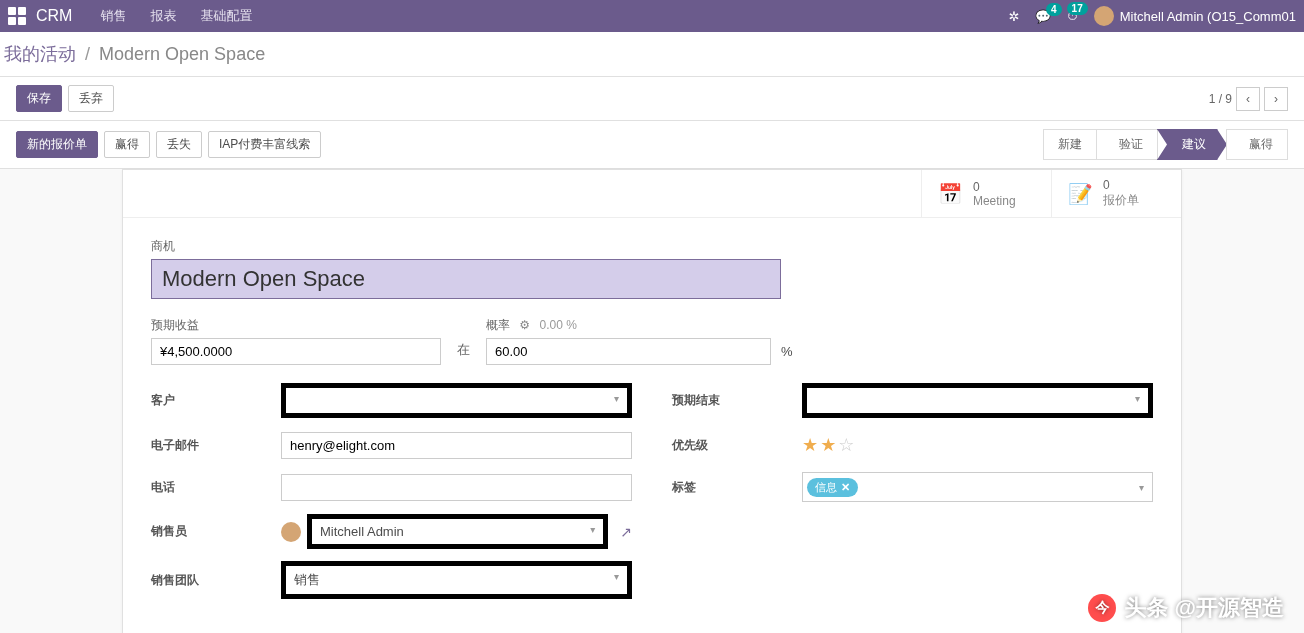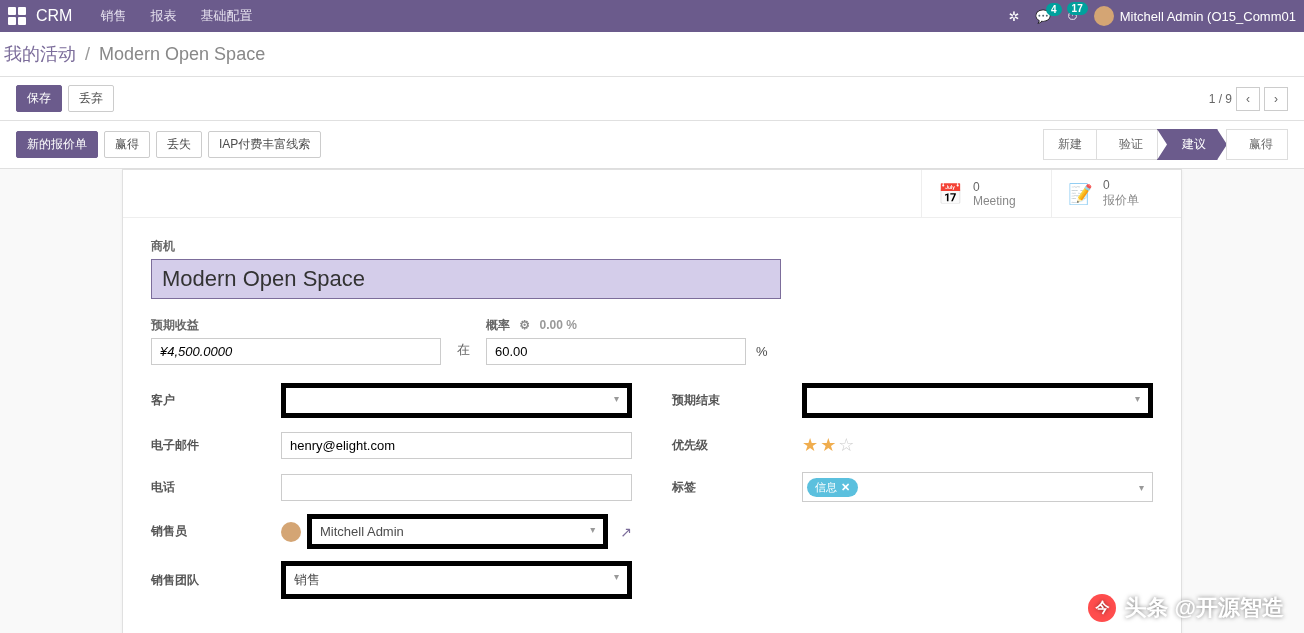--- a/index.html
+++ b/index.html
@@ -41,27 +41,27 @@
 
 .form-container { display: flex; justify-content: center; padding: 0 100px; }
 .sheet { background: #fff; width: 100%; max-width: 1060px; border: 1px solid #e0e0e0; box-shadow: 0 1px 3px rgba(0,0,0,0.05); }
 .stat-buttons { display: flex; justify-content: flex-end; border-bottom: 1px solid #eee; }
 .stat-btn { display: flex; align-items: center; padding: 8px 16px; border-left: 1px solid #eee; cursor: pointer; min-width: 130px; }
 .stat-btn .icon { color: #aaa; font-size: 20px; margin-right: 10px; }
 .stat-btn .txt { font-size: 12px; color: #888; }
 .stat-btn .num { color: #666; }
 
 .sheet-body { padding: 20px 28px; }
-.field-label { font-size: 12px; color: #666; font-weight: bold; margin-bottom: 4px; display: block; }
+.field-label { font-size: 12px; color: #666; font-weight: normal; margin-bottom: 4px; display: block; }
 .title-input { width: 100%; max-width: 630px; font-size: 22px; padding: 6px 10px; border: 1px solid #7c6d9b; background: #d4cdea; color: #333; }
 .row { display: flex; align-items: center; margin-top: 18px; gap: 10px; }
 .input { border: 1px solid #ccc; padding: 5px 8px; font-size: 13px; background: #fff; }
-.revenue-input { width: 290px; font-style: italic; }
+.revenue-input { width: 290px; }
 .at-label { margin: 0 6px; color: #666; }
-.prob-input { width: 260px; }
+.prob-input { width: 285px; }
 .gear { color: #888; cursor: pointer; margin-left: 6px; }
 .prob-hint { color: #999; margin-left: 6px; }
 
 .two-col { display: flex; gap: 40px; margin-top: 18px; }
 .col { flex: 1; }
 .form-row { display: flex; align-items: center; margin-bottom: 12px; min-height: 30px; }
 .form-row .lbl { width: 130px; font-size: 12px; color: #555; font-weight: bold; }
 .form-row .val { flex: 1; }
 .select-input { width: 100%; border: 5px solid #000000; padding: 5px 8px; font-size: 13px; background: #fff; position: relative; }
 .select-input::after { content: '▾'; position: absolute; right: 8px; color: #999; font-size: 10px; }

